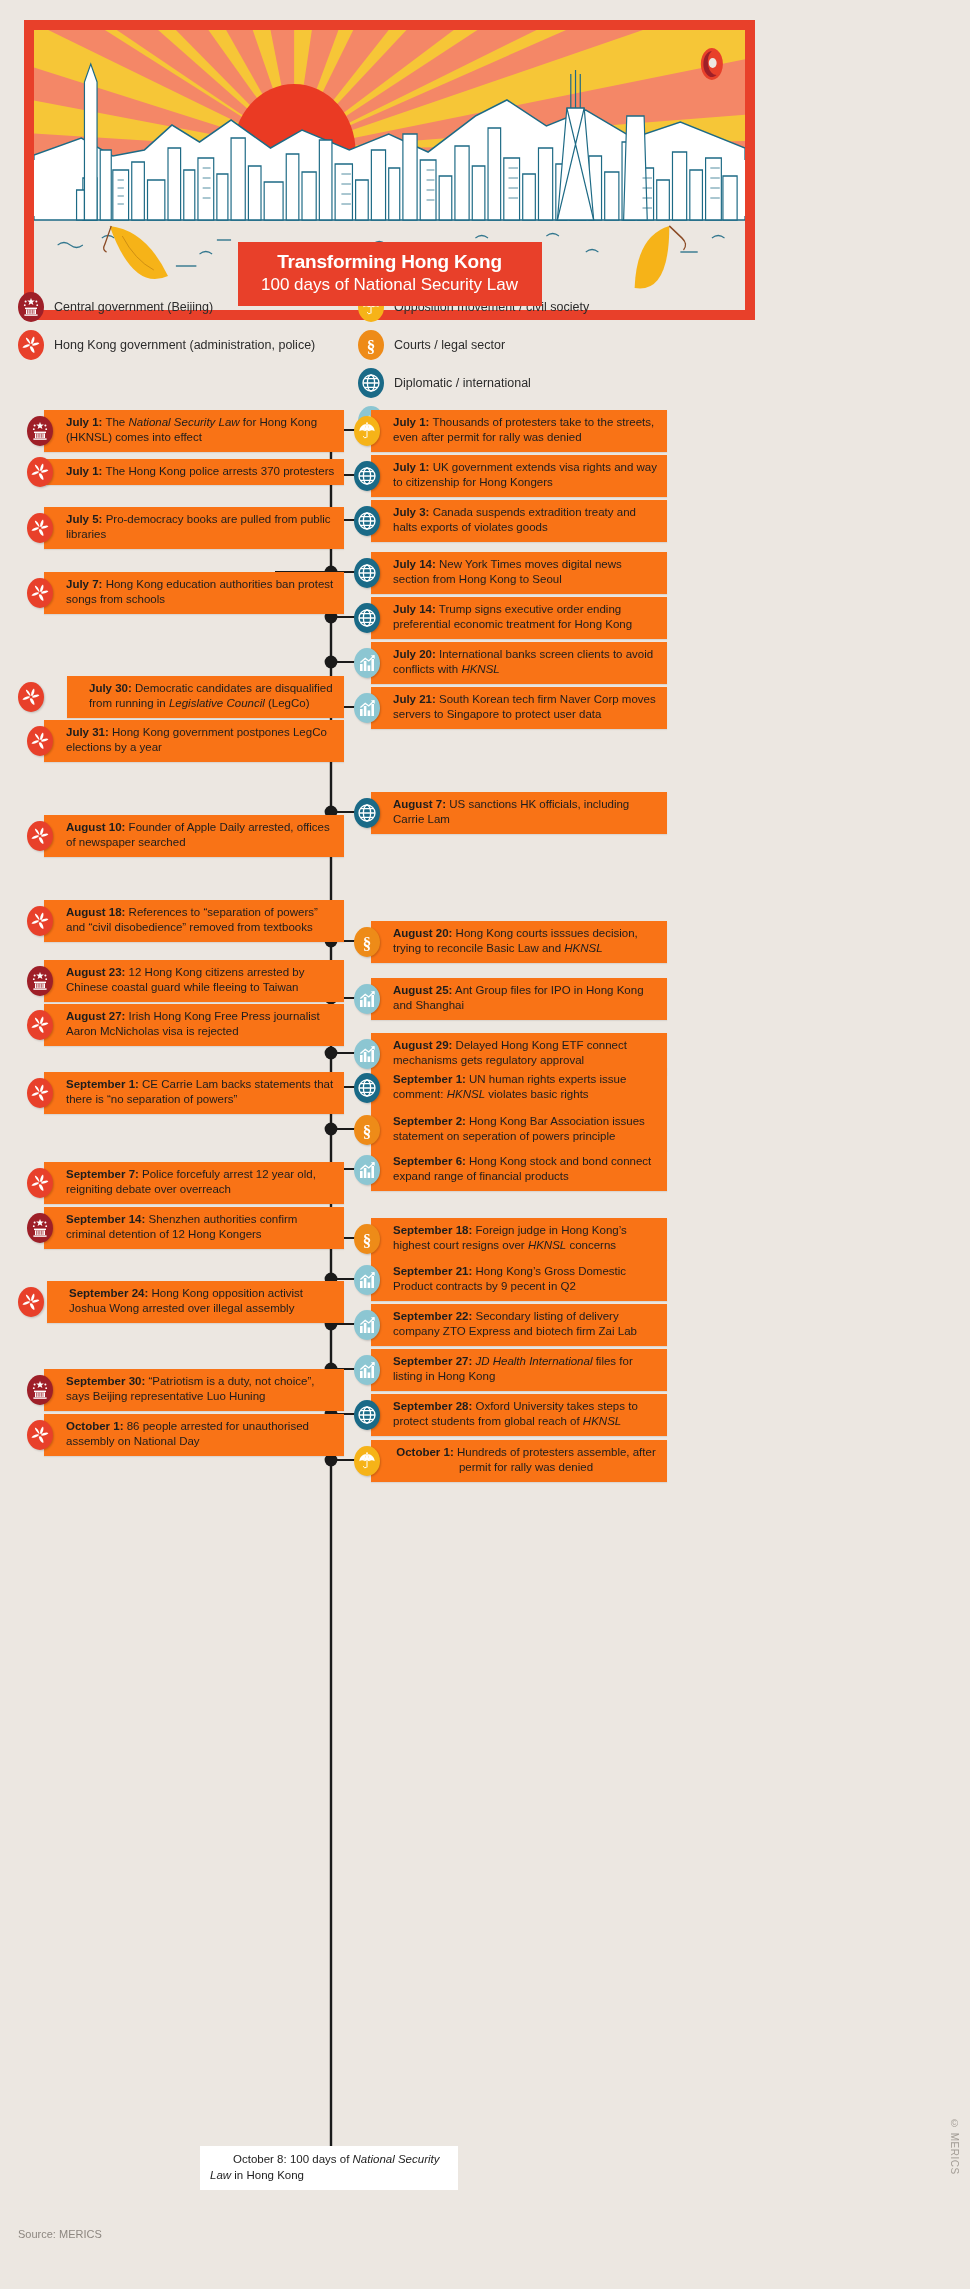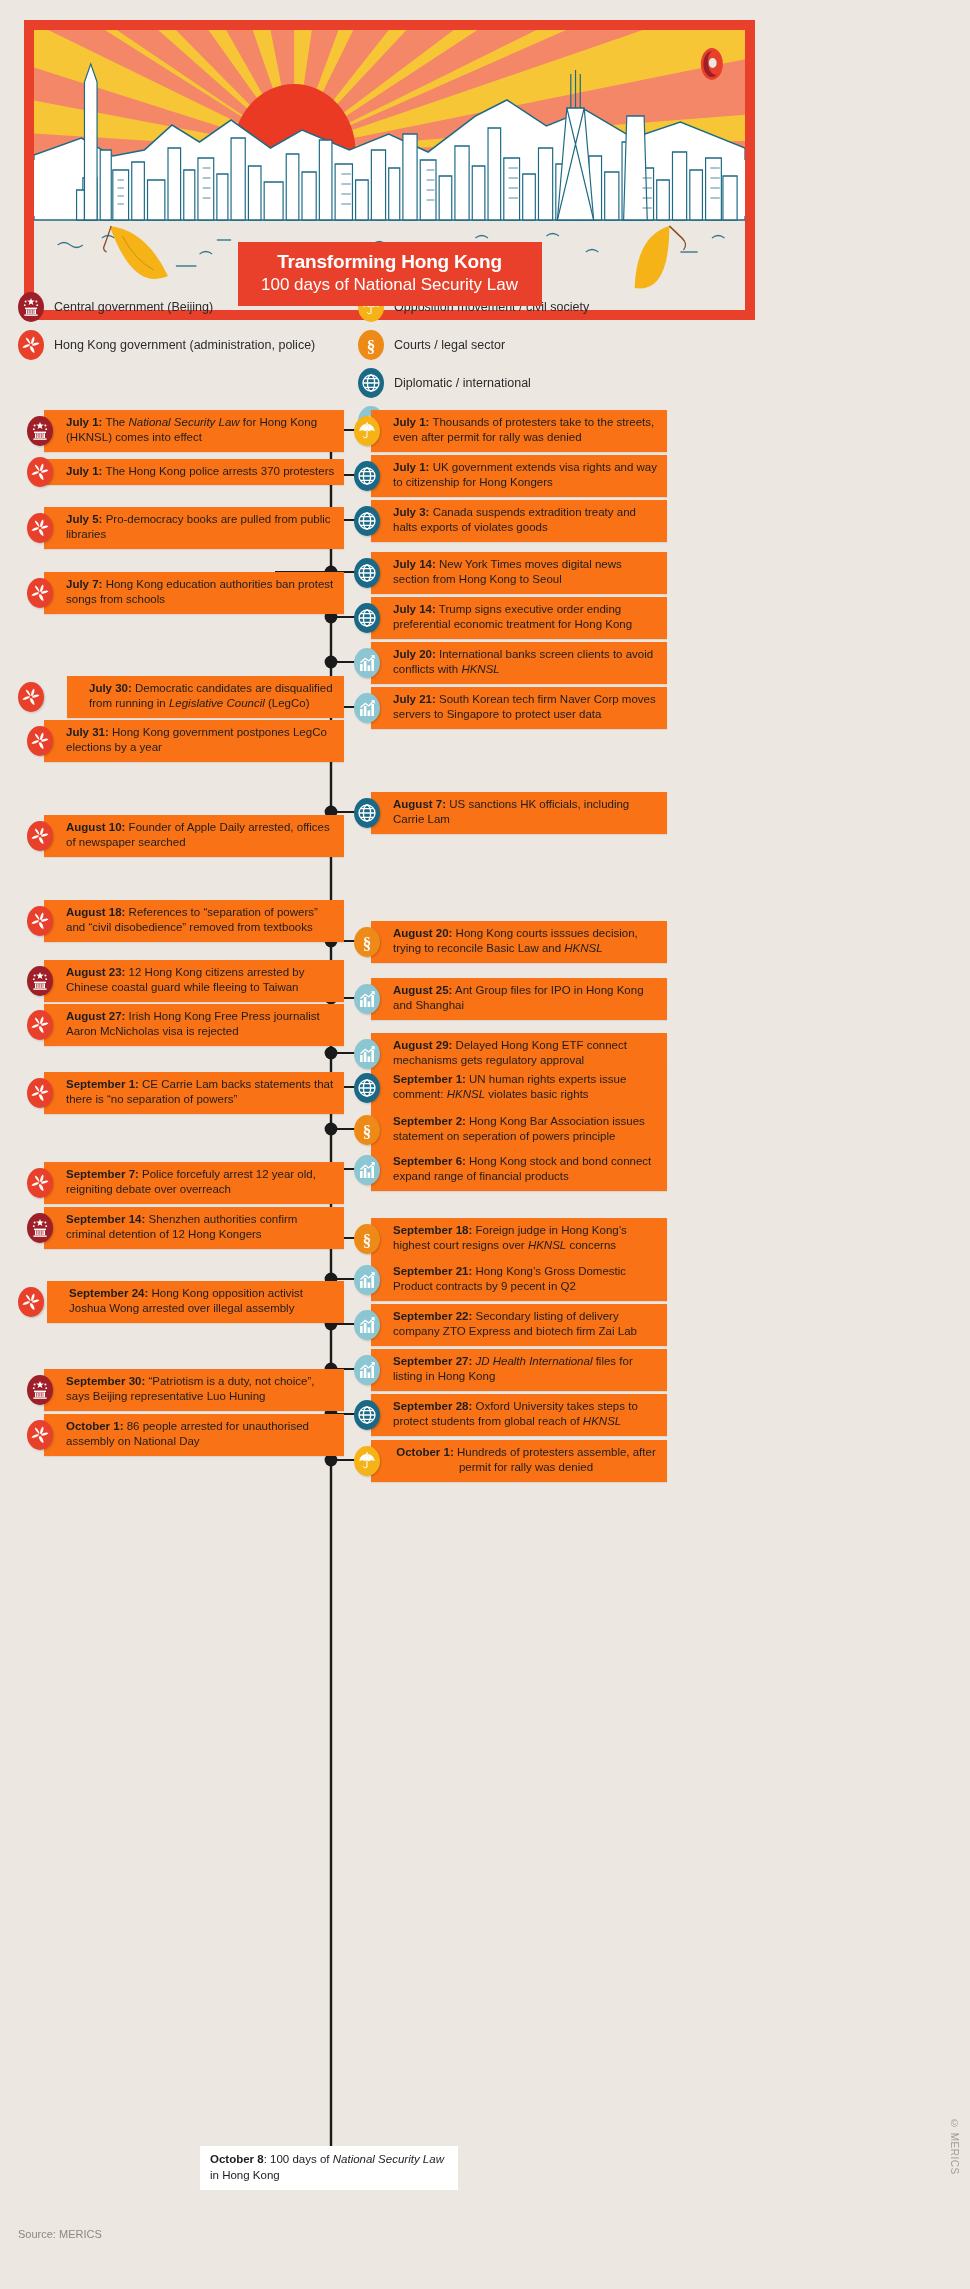--- a/index.html
+++ b/index.html
@@ -954,17 +954,17 @@
               <circle cx="9" cy="2.2" r="0.9"></circle>
             </g>
           </svg>
         </span>
         <div class="event-card" style="width: 296px;"><b>October 1:</b><span> Hundreds of protesters assemble, after permit for rally was denied</span></div>
       </div>
     </div>
 </div>
 
 <div class="endnote" style="left:200px; top:2146px; width:258px;">
-  <span style="font-weight:bold;">October 8</span><span>: 100 days of </span><i>National Security Law</i><span> in Hong Kong</span>
+  <span style="font-weight:normal;margin-left:23px;">October 8</span><span>: 100 days of </span><i>National Security Law</i><span> in Hong Kong</span>
 </div>
 
 <div class="source">Source: MERICS</div>
 <div class="copyright">© MERICS</div>
 
 </body></html>

